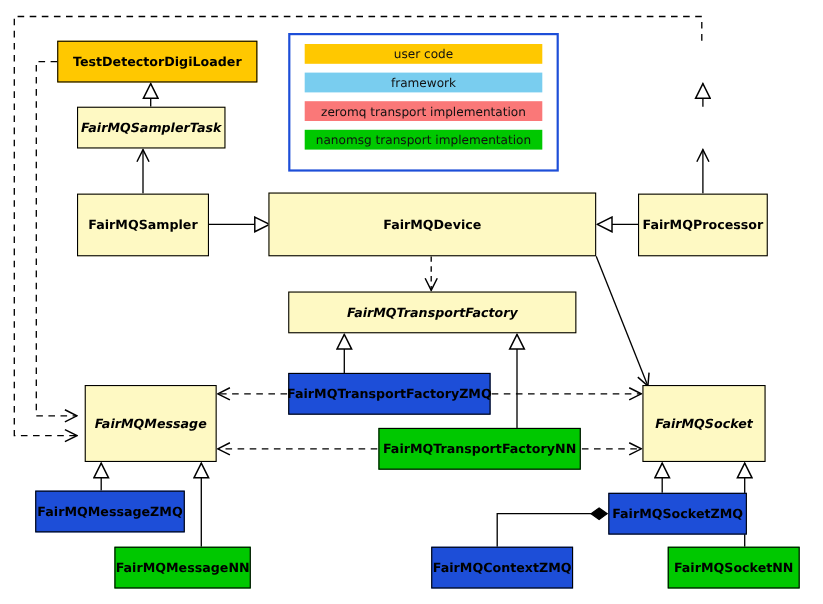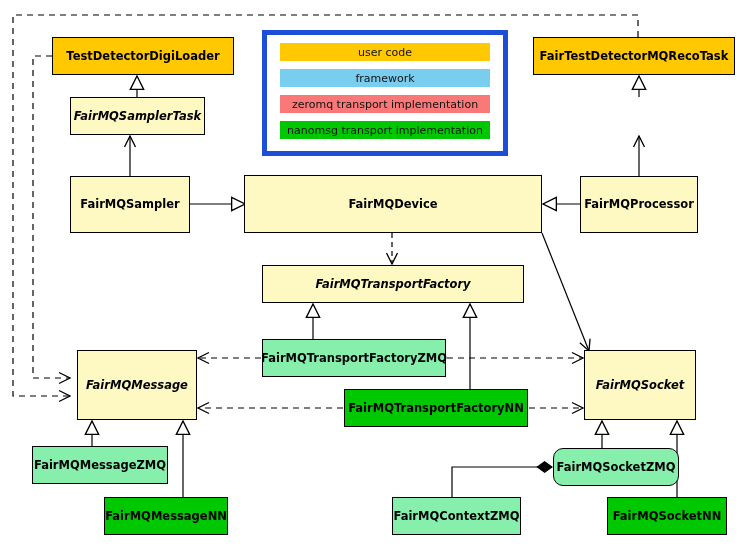--- a/index.html
+++ b/index.html
@@ -17,29 +17,29 @@
     justify-content:center;
     font-size:11.5px;
     font-weight:bold;
     color:#000000;
     line-height:1.1;
     z-index:5;
   }
   .node.abstract{font-style:italic;}
   .c-user{background:#ffc800;}
   .c-framework{background:#fef9c3;}
-  .c-zmq{background:#86efac;}
+  .c-zmq{background:#1d4ed8;}
   .c-nn{background:#00c800;}
 
   
   #legend{
     position:absolute;
     left:262px; top:30px; width:246px; height:126px;
     background:#ffffff;
-    border:5px solid #1d4ed8;
+    border:2px solid #1d4ed8;
     box-sizing:border-box;
     z-index:6;
     padding:8px 13px;
   }
   .legend-row{
     height:18px;
     margin-bottom:8px;
     display:flex;
     align-items:center;
     justify-content:center;
@@ -112,31 +112,30 @@
 
       <path d="M 452 497 L 452 467 L 552 467" marker-end="url(#m-diamond)"></path>
 
     </g>
   </svg>
 
   <div class="node c-user" style="left:52px;top:37px;width:182px;height:38px;">TestDetectorDigiLoader</div>
   <div class="node c-framework abstract" style="left:70px;top:97px;width:135px;height:38px;">FairMQSamplerTask</div>
   <div class="node c-framework" style="left:70px;top:176px;width:120px;height:57px;">FairMQSampler</div>
   <div class="node c-framework" style="left:244px;top:175px;width:298px;height:58px;">FairMQDevice</div>
-  <div class="node c-user" style="left:533px;top:37px;width:202px;height:38px;">FairTestDetectorMQRecoTask</div>
   <div class="node c-framework" style="left:580px;top:176px;width:118px;height:57px;">FairMQProcessor</div>
   <div class="node c-framework abstract" style="left:262px;top:265px;width:262px;height:38px;">FairMQTransportFactory</div>
   <div class="node c-zmq" style="left:262px;top:339px;width:184px;height:38px;">FairMQTransportFactoryZMQ</div>
   <div class="node c-nn" style="left:344px;top:389px;width:184px;height:38px;">FairMQTransportFactoryNN</div>
   <div class="node c-framework abstract" style="left:77px;top:350px;width:120px;height:70px;">FairMQMessage</div>
   <div class="node c-framework abstract" style="left:584px;top:350px;width:112px;height:70px;">FairMQSocket</div>
   <div class="node c-zmq" style="left:32px;top:446px;width:136px;height:38px;">FairMQMessageZMQ</div>
   <div class="node c-zmq" style="left:392px;top:497px;width:129px;height:38px;">FairMQContextZMQ</div>
   <div class="node c-nn" style="left:104px;top:497px;width:124px;height:38px;">FairMQMessageNN</div>
-  <div class="node c-zmq" style="left:553px;top:448px;width:126px;height:38px;border-radius:10px;">FairMQSocketZMQ</div>
+  <div class="node c-zmq" style="left:553px;top:448px;width:126px;height:38px;">FairMQSocketZMQ</div>
   <div class="node c-nn" style="left:607px;top:497px;width:120px;height:38px;">FairMQSocketNN</div>
 
   <div id="legend">
     <div class="legend-row" style="background:#ffc800;">user code</div>
     <div class="legend-row" style="background:#79cdef;">framework</div>
     <div class="legend-row" style="background:#fa7878;">zeromq transport implementation</div>
     <div class="legend-row" style="background:#00c800;">nanomsg transport implementation</div>
   </div>
 
 </div>

